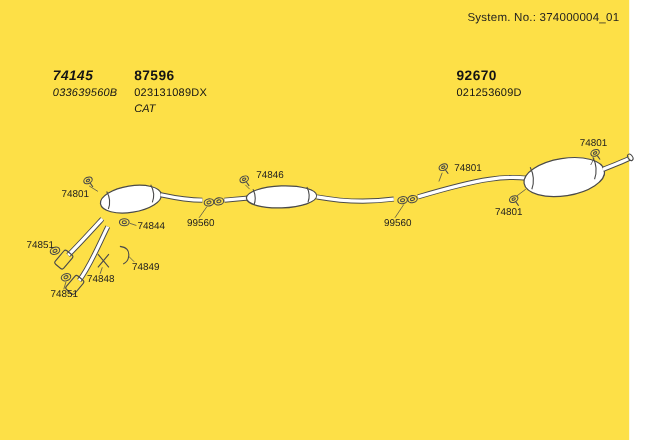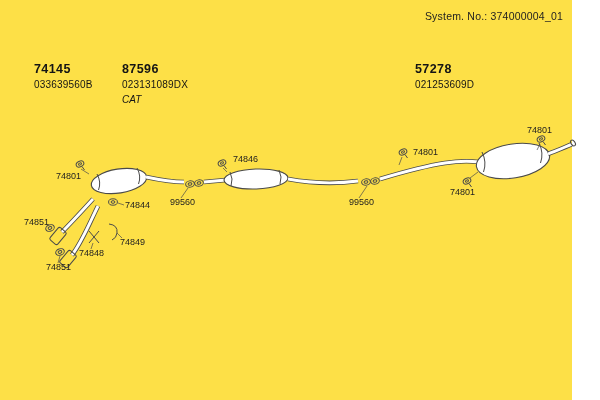--- a/index.html
+++ b/index.html
@@ -13,21 +13,21 @@
 
   .system-no {
     position:absolute; top:10px; right:9px;
     font-size:10.5px; color:#1d1d1f; letter-spacing:0.2px;
   }
 
   .group { position:absolute; top:62px; color:#141414; }
   .group .code { font-size:12.5px; font-weight:700; letter-spacing:0.4px; }
   .group .ref  { font-size:10px; margin-top:3px; letter-spacing:0.2px; }
   .group .note { font-size:10px; margin-top:4px;font-style:italic; }
-  .g1 { left:34px; } .g2 { left:122px; } .g3 { left:235px; } .g4 { left:415px; }
+  .g1 { left:48px;font-style:italic; } .g2 { left:122px; } .g3 { left:235px; } .g4 { left:415px; }
 
   svg.drawing { position:absolute; left:0; top:0; }
   .ln   { fill:none;    stroke:#4a4a4a; stroke-width:1; }
   .fill { fill:#ffffff; stroke:#4a4a4a; stroke-width:1.1; }
   .po   { fill:none;    stroke:#4a4a4a; stroke-width:4.6; }
   .pi   { fill:none;    stroke:#ffffff; stroke-width:2.9; }
   .lead { fill:none;    stroke:#4a4a4a; stroke-width:0.7; }
   .callout { font-size:9px; fill:#1d1d1f; font-family:"Liberation Sans", sans-serif; }
 </style>
 </head>
@@ -40,21 +40,21 @@
   <div class="group g1">
     <div class="code">74145</div>
     <div class="ref">033639560B</div>
   </div>
   <div class="group g2">
     <div class="code">87596</div>
     <div class="ref">023131089DX</div>
     <div class="note">CAT</div>
   </div>
   <div class="group g4">
-    <div class="code">57278</div>
+    <div class="code">92670</div>
     <div class="ref">021253609D</div>
   </div>
 
   <svg class="drawing" width="600" height="400" viewBox="0 0 600 400">
     <defs>
       <g id="hanger">
         <ellipse cx="0" cy="0" rx="4" ry="2.8" transform="rotate(-25)"></ellipse>
         <ellipse cx="0" cy="0" rx="1.6" ry="1" transform="rotate(-25)"></ellipse>
         <path d="M2,2.5 L4.5,6"></path>
       </g>

